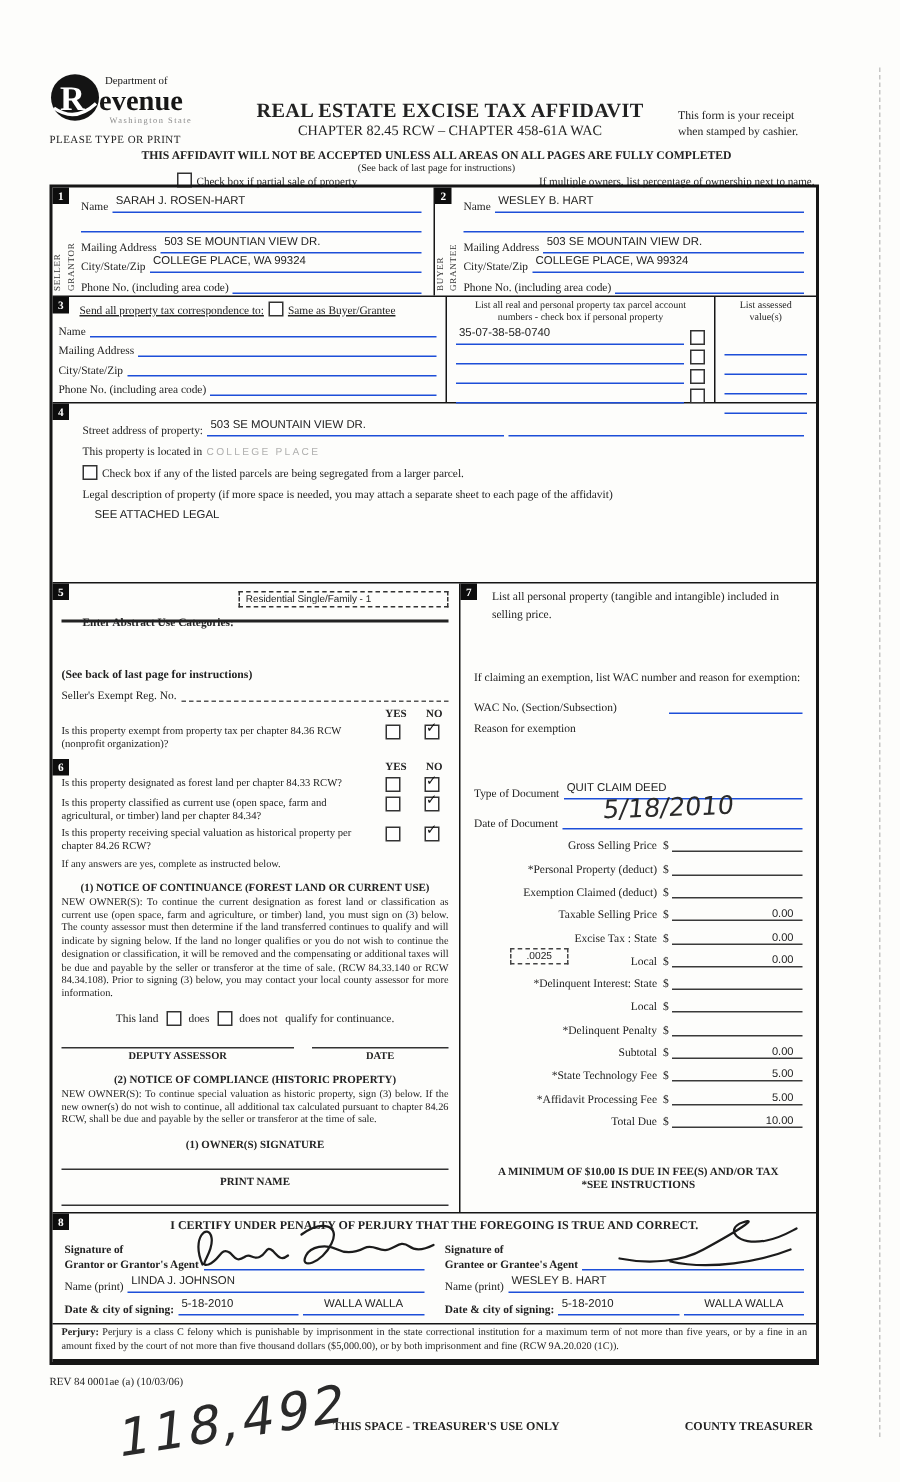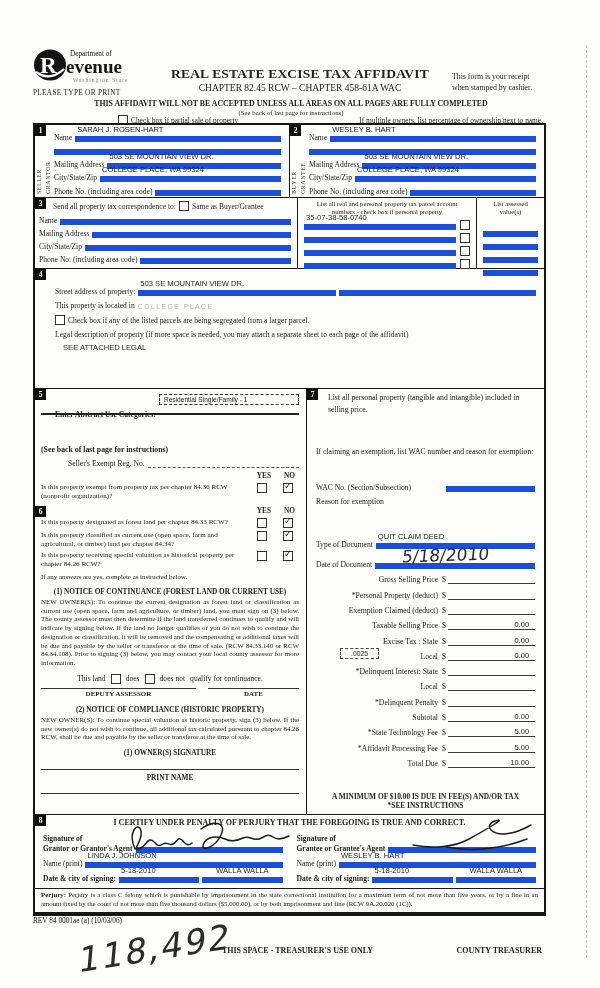--- a/index.html
+++ b/index.html
@@ -11,21 +11,21 @@
   .abs { position:absolute; }
   .b { font-weight:bold;margin-top:30px; }
   .sans { font-family:"Liberation Sans", sans-serif; }
   .cb { width:8px; height:8px; border:1px solid #333; display:inline-block;
         position:relative; background:#fff; flex:none; vertical-align:-1px; }
   .cb.on::after { content:"\2713"; position:absolute; top:-3px; left:0px;
         font-size:9px; color:#111; font-family:"DejaVu Sans", sans-serif; }
   .badge { width:11px; height:11px; background:#0d0d0d; color:#fff;
         font-size:7.5px; font-weight:bold; display:flex; align-items:center;
         justify-content:center; flex:none; }
-  .fill { border-bottom:6px solid #1d4ed8; flex:1; min-width:8px; }
+  .fill { border-bottom:1px solid #1d4ed8; flex:1; min-width:8px; }
   .dashfill { border-bottom:1px dashed #555; flex:1; }
   .frow { display:flex; align-items:flex-end; gap:3px; }
   .lab { font-size:7.6px; white-space:nowrap; }
   .val { font-family:"Liberation Sans", sans-serif; font-size:7.6px;
         white-space:nowrap; padding:0 2px; }
   .scanline { position:absolute; right:13px; top:45px; bottom:30px;
         border-right:1px dashed #9a9a9a; opacity:.55; }
   
   .hdr-title { left:110px; top:66px; width:380px; text-align:center;
         font-size:13.5px; font-weight:bold; letter-spacing:.2px; }
@@ -66,21 +66,21 @@
   .colL { width:258px; border-right:1.5px solid #161616; padding:3px 7px 4px 6px;
         position:relative; }
   .colR { flex:1; padding:3px 9px 4px 9px; position:relative; }
   .ynhead { display:flex; justify-content:flex-end; gap:13px; font-size:7.3px;
         font-weight:bold; padding-right:4px; margin-top:3px; }
   .q { display:flex; align-items:flex-start; gap:4px; margin-top:3px; }
   .q .qt { flex:1; font-size:7.1px; line-height:1.2; }
   .q .cbcol { width:22px; display:flex; justify-content:center; flex:none; }
   .ntitle { text-align:center; font-size:7.3px; font-weight:bold; margin-top:5px; }
   .para { font-size:6.9px; line-height:1.27; text-align:justify; margin-top:2px; }
-  .sigpair { display:flex; gap:12px; margin-top:4px; }
+  .sigpair { display:flex; gap:12px; margin-top:14px; }
   .sigslot { display:flex; flex-direction:column; }
   .sigslot .line { border-top:1px solid #333; }
   .sigslot .cap { text-align:center; font-size:7px; font-weight:bold; margin-top:1px; }
   
   .fee { display:flex; align-items:flex-end; height:15.3px; position:relative; }
   .fee .flab { width:122px; text-align:right; font-size:7.7px; white-space:nowrap;
         flex:none; }
   .fee .dollar { font-size:7.7px; margin:0 2px 0 4px; }
   .fee .fline { flex:1; border-bottom:1px solid #3a3a3a; display:flex;
         justify-content:flex-end; }
@@ -196,21 +196,21 @@
               <span class="lab">Phone No. (including area code)</span>
             <span class="fill"></span>
             </div>
         </div>
       </div>
     </div>
 
     <div class="row r3" style="height:70px;">
       <div class="r3-left">
         <span class="badge colbadge">3</span>
-        <div class="frow" style="padding-left:14px; height:12px; align-items:center;">
+        <div class="frow" style="padding-left:14px; height:12px; align-items:center;text-decoration:underline;">
           <span class="lab">Send all property tax correspondence to:</span>
           <span class="cb"></span>
           <span class="lab">Same as Buyer/Grantee</span>
         </div>
         <div class="frow" style="height:13px;">
             <span class="lab">Name</span>
             <span class="fill"></span>
           </div>
         <div class="frow" style="height:13px;">
             <span class="lab">Mailing Address</span>
@@ -284,21 +284,21 @@
     <div class="row r567">
 
       <div class="colL">
         <span class="badge colbadge">5</span>
         <div class="frow" style="padding-left:14px; align-items:center; height:14px;">
           <span class="lab b">Enter Abstract Use Categories:</span>
           <span class="sans" style="border:1px dashed #333; font-size:6.6px; padding:1px 4px; flex:1;">Residential Single/Family - 1</span>
         </div>
         <div style="border-top:2px solid #222; margin:7px 0 3px 0;"></div>
         <div class="lab b" style="font-size:7.8px;">(See back of last page for instructions)</div>
-        <div class="frow" style="margin-top:2px; height:12px;margin-left:27px;">
+        <div class="frow" style="margin-top:2px; height:12px;">
           <span class="lab">Seller's Exempt Reg. No.</span>
           <span class="dashfill"></span>
         </div>
         <div class="ynhead">
           <span>YES</span>
           <span>NO</span>
         </div>
         <div class="q">
           <span class="qt">Is this property exempt from property tax per chapter 84.36 RCW (nonprofit organization)?</span>
           <span class="cbcol">
@@ -370,21 +370,21 @@
         <div style="border-bottom:1px solid #333; height:12px;"></div>
         <div class="ntitle" style="margin-top:3px;">PRINT NAME</div>
         <div style="border-bottom:1px solid #333; height:11px;"></div>
       </div>
 
       <div class="colR">
         <span class="badge colbadge">7</span>
         <div style="padding-left:12px; font-size:7.7px; line-height:1.5;">List all personal property (tangible and intangible) included in selling price.</div>
         <div style="height:32px;"></div>
         <div style="font-size:7.7px;">If claiming an exemption, list WAC number and reason for exemption:</div>
-        <div class="frow" style="margin-top:24px; height:12px;gap:35px;">
+        <div class="frow" style="margin-top:8px; height:12px;gap:35px;">
           <span class="lab">WAC No. (Section/Subsection)</span>
           <span class="fill"><span class="val"></span></span>
         </div>
         <div style="font-size:7.7px; margin-top:5px;">Reason for exemption</div>
         <div style="height:30px;"></div>
         <div class="frow" style="height:13px;">
           <span class="lab">Type of Document</span>
           <span class="fill"><span class="val">QUIT CLAIM DEED</span></span>
         </div>
         <div class="frow" style="height:20px; position:relative;">

